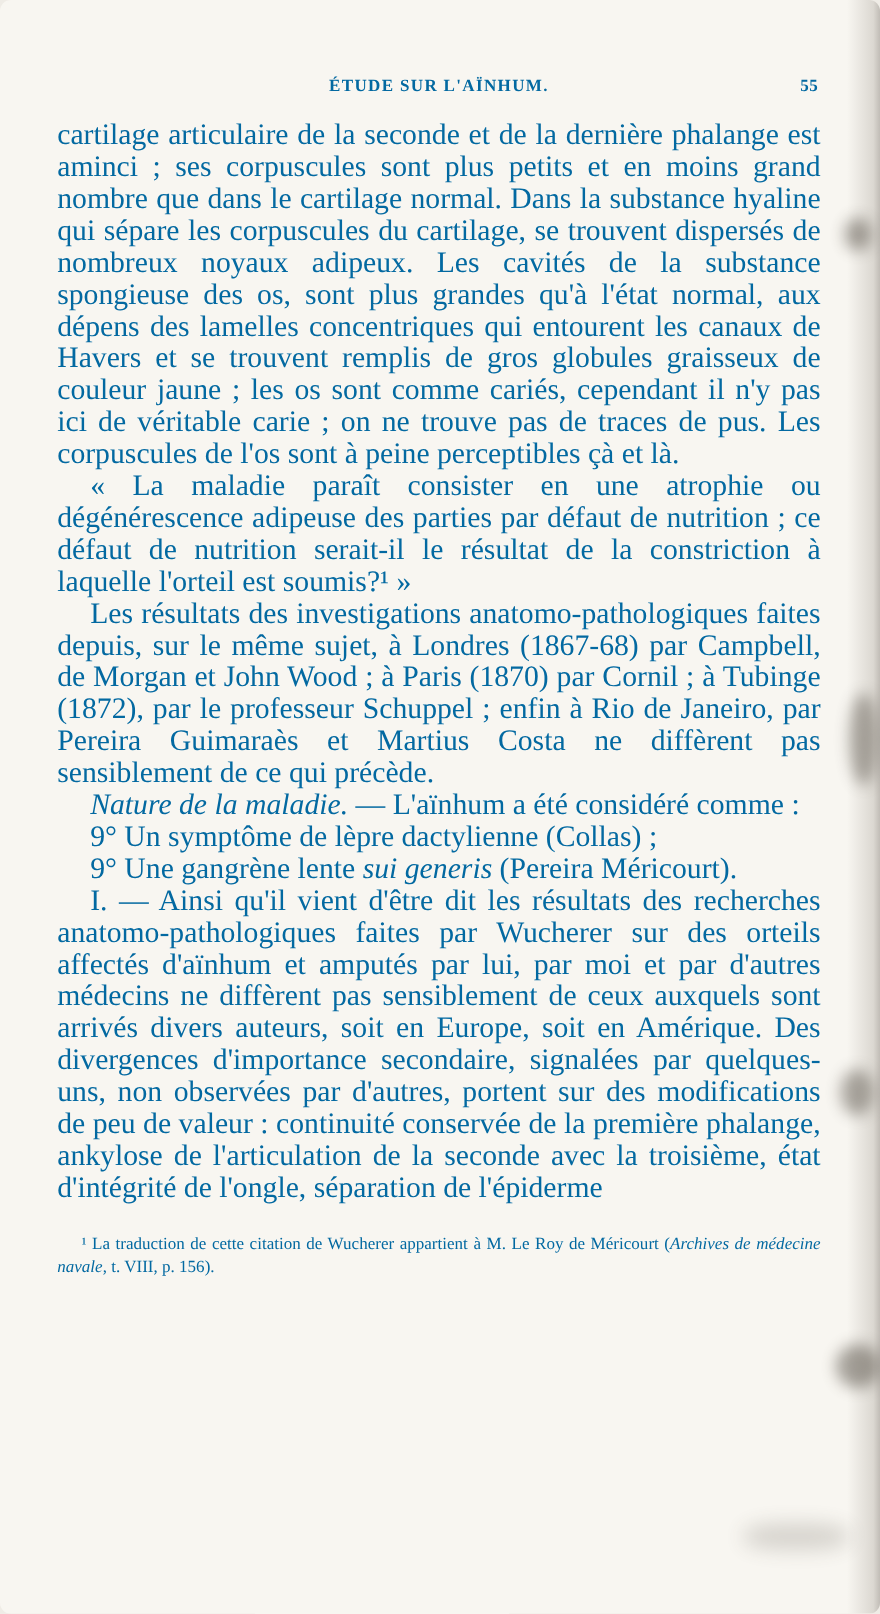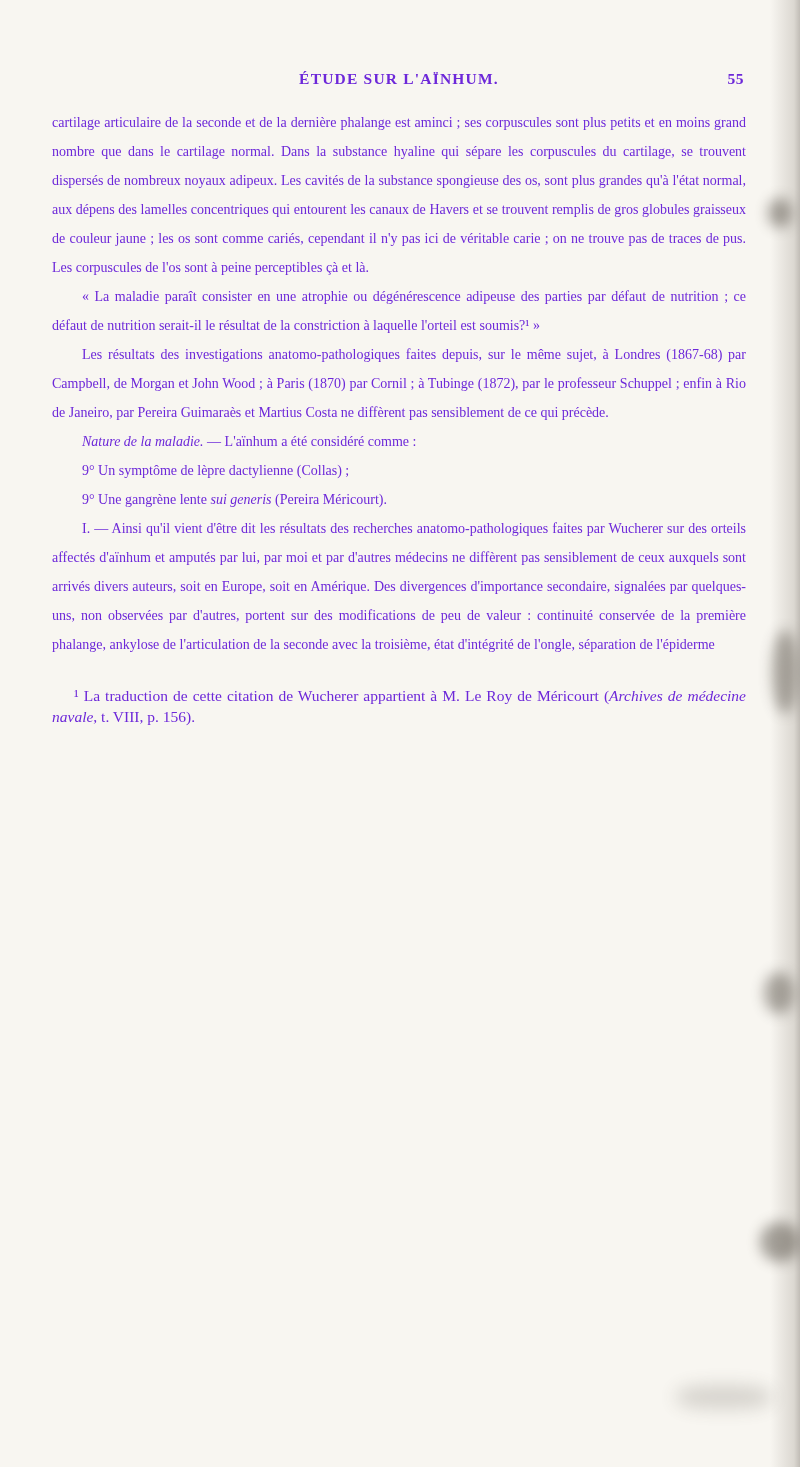--- a/index.html
+++ b/index.html
@@ -8,21 +8,22 @@
     width: 800px;
     background: #efece6;
   }
   .page {
     position: relative;
     width: 800px;
     height: 1467px;
     background: #f8f6f1;
     overflow: hidden;
     font-family: "Liberation Serif", "DejaVu Serif", serif;
-    color: #6d28d9;
+    color: #0369a1;
+    border-radius: 10px;
   }
   
   .edge-shade {
     position: absolute;
     top: 0; right: 0;
     width: 30px; height: 100%;
     background: linear-gradient(to right, rgba(70,58,44,0) 0%, rgba(70,58,44,0.16) 80%, rgba(50,40,30,0.28) 100%);
     pointer-events: none;
   }
   .smudge {
@@ -56,21 +57,21 @@
   }
   .page-number {
     position: absolute;
     right: 2px;
     top: 0;
     font-weight: 700;
     letter-spacing: 0.5px;
   }
   .page-body {
     margin-top: 12px;
-    font-size: 14px;
+    font-size: 27px;
     line-height: 29px;
     text-align: justify;
   }
   .page-body p {
     margin: 0;
     text-indent: 30px;
   }
   .page-body p.no-indent {
     text-indent: 0;
   }

